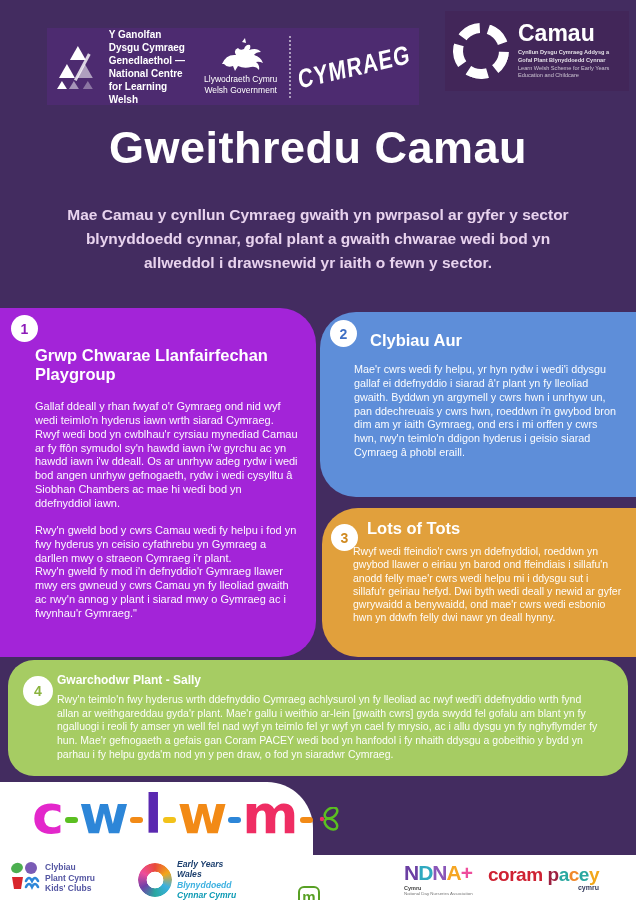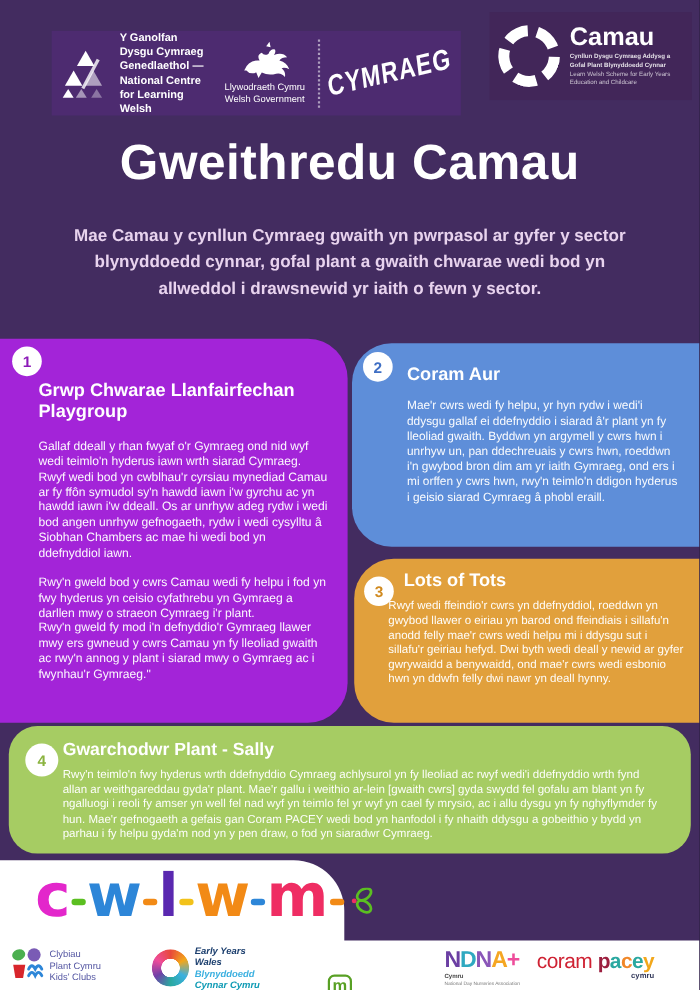--- a/index.html
+++ b/index.html
@@ -59,45 +59,45 @@
 
   .box1 { left:0; top:308px; width:316px; height:349px; background:#a324d8; border-radius:0 36px 36px 0; }
   .box1 .num { left:11px; top:7px; color:#8c1ab8; }
   .box1 h2 { margin:38px 26px 0 35px; font-size:16.5px; }
   .box1 p { margin:15px 18px 0 35px; font-size:11px; line-height:1.26; }
   .box1 p + p { margin-top:13px; }
 
   .box2 { left:320px; top:312px; width:316px; height:185px; background:#5e8ed9; border-radius:36px 0 0 36px; }
   .box2 .num { left:10px; top:8px; color:#3f6fc4; }
   .box2 h2 { margin:19px 16px 0 50px; font-size:16.5px; }
-  .box2 p { margin:13px 16px 0 50px; font-size:10.8px; line-height:1.27; }
+  .box2 p { margin:13px 16px 0 34px; font-size:10.8px; line-height:1.27; }
 
   .box3 { left:322px; top:508px; width:314px; height:149px; background:#e1a03c; border-radius:36px 0 0 36px; }
   .box3 .num { left:9px; top:16px; color:#d08a20; }
   .box3 h2 { margin:11px 14px 0 45px; font-size:16.5px; }
   .box3 p { margin:7px 14px 0 31px; font-size:10.5px; line-height:1.24; }
 
   .box4 { left:8px; top:660px; width:620px; height:116px; background:#a6cc63; border-radius:26px; }
   .box4 .num { left:15px; top:16px; width:30px; height:30px; color:#8ab33e; }
-  .box4 h2 { margin:13px 20px 0 49px; font-size:16px; }
+  .box4 h2 { margin:13px 20px 0 49px; font-size:12px; }
   .box4 p { margin:6px 22px 0 49px; font-size:10.5px; line-height:1.3; }
 
   
   .footer-panel { position:absolute; left:0; top:782px; width:313px; height:118px; background:#fff; border-radius:0 46px 0 0; }
   .footer-band  { position:absolute; left:0; top:855px; width:636px; height:45px; background:#fff; }
 
   .cwlwm { position:absolute; left:32px; top:788px; display:flex; align-items:center; }
   .cwlwm .ltr { font-size:54px; font-weight:800; line-height:1; font-family:"DejaVu Sans", sans-serif; }
   .cwlwm .dash { display:inline-block; width:13px; height:6px; border-radius:3px; margin:10px 1px 0; }
   .cwlwm-bow { margin-left:2px; margin-top:8px; }
 
   .partners { position:absolute; left:0; top:856px; width:636px; height:44px; }
   .partner { position:absolute; display:flex; align-items:center; gap:5px; }
   .p-clybiau { left:10px; top:5px; }
-  .clybiau-text { font-size:8.5px; font-weight:400; color:#5456a2; line-height:1.25; }
+  .clybiau-text { font-size:8.5px; font-weight:700; color:#5456a2; line-height:1.25; }
   .p-early { left:138px; top:3px; }
   .early-icon { width:34px; height:34px; border-radius:50%;
     background:conic-gradient(#e84a3a,#f2a71b,#3bb0e0,#2aa8a0,#7040a8,#ee4d9b,#e84a3a);
     -webkit-mask:radial-gradient(circle, transparent 34%, #000 36%); mask:radial-gradient(circle, transparent 34%, #000 36%); }
   .early-text { font-size:8.6px; font-weight:800; line-height:1.2;font-style:italic; }
   .early-l1 { color:#1c3f6e; }
   .early-l3 { color:#3bb0e0; }
   .early-l4 { color:#0f9bb5; }
   .p-mudiad { left:298px; top:8px; }
   .mudiad-m { width:22px; height:22px; border:2.5px solid #58a024; border-radius:6px;
@@ -105,21 +105,21 @@
   .mudiad-text { font-size:10px; font-weight:800; color:#3e4a22; line-height:1.1;margin-top:36px; }
   .mudiad-bar { width:64px; height:5px; margin-top:2px; border-radius:2px;
     background:linear-gradient(90deg,#e84a3a,#f2a71b,#58a024,#3bb0e0,#7040a8); }
   .mudiad-sub { font-size:4.4px; color:#666; line-height:1.3; }
   .p-ndna { left:404px; top:6px; display:block; }
   .ndna-word { font-size:21px; font-weight:800; line-height:1; letter-spacing:-1px; }
   .ndna-sub1 { font-size:5.5px; font-weight:800; color:#444; margin-top:2px; }
   .ndna-sub2 { font-size:4.4px; color:#777; }
   .p-coram { left:488px; top:8px; display:block; }
   .coram-row { display:flex; align-items:baseline; gap:5px; }
-  .coram-word { font-size:19px; font-weight:400; color:#cf2233; letter-spacing:-.5px; }
+  .coram-word { font-size:19px; font-weight:700; color:#cf2233; letter-spacing:-.5px; }
   .pacey-word { font-size:19px; font-weight:800; letter-spacing:-.5px; }
   .coram-sub { font-size:7px; font-weight:800; color:#343a5c; text-align:right; margin-top:-2px; }
 
   svg { display:block; }
 </style>
 </head>
 <body>
 
 <div class="page">
 
@@ -169,21 +169,21 @@
   <section class="tbox box1">
     <div class="num">1</div>
     <h2>Grwp Chwarae Llanfairfechan Playgroup</h2>
     <p>Gallaf ddeall y rhan fwyaf o'r Gymraeg ond nid wyf wedi teimlo'n hyderus iawn wrth siarad Cymraeg. Rwyf wedi bod yn cwblhau'r cyrsiau mynediad Camau ar fy ffôn symudol sy'n hawdd iawn i'w gyrchu ac yn hawdd iawn i'w ddeall. Os ar unrhyw adeg rydw i wedi bod angen unrhyw gefnogaeth, rydw i wedi cysylltu â Siobhan Chambers ac mae hi wedi bod yn ddefnyddiol iawn.</p>
     <p>Rwy'n gweld bod y cwrs Camau wedi fy helpu i fod yn fwy hyderus yn ceisio cyfathrebu yn Gymraeg a darllen mwy o straeon Cymraeg i'r plant.
 Rwy'n gweld fy mod i'n defnyddio'r Gymraeg llawer mwy ers gwneud y cwrs Camau yn fy lleoliad gwaith ac rwy'n annog y plant i siarad mwy o Gymraeg ac i fwynhau'r Gymraeg."</p>
   </section>
 
   <section class="tbox box2">
     <div class="num">2</div>
-    <h2>Coram Aur</h2>
+    <h2>Clybiau Aur</h2>
     <p>Mae'r cwrs wedi fy helpu, yr hyn rydw i wedi'i ddysgu gallaf ei ddefnyddio i siarad â'r plant yn fy lleoliad gwaith. Byddwn yn argymell y cwrs hwn i unrhyw un, pan ddechreuais y cwrs hwn, roeddwn i'n gwybod bron dim am yr iaith Gymraeg, ond ers i mi orffen y cwrs hwn, rwy'n teimlo'n ddigon hyderus i geisio siarad Cymraeg â phobl eraill.</p>
   </section>
 
   <section class="tbox box3">
     <div class="num">3</div>
     <h2>Lots of Tots</h2>
     <p>Rwyf wedi ffeindio'r cwrs yn ddefnyddiol, roeddwn yn gwybod llawer o eiriau yn barod ond ffeindiais i sillafu'n anodd felly mae'r cwrs wedi helpu mi i ddysgu sut i sillafu'r geiriau hefyd. Dwi byth wedi deall y newid ar gyfer gwrywaidd a benywaidd, ond mae'r cwrs wedi esbonio hwn yn ddwfn felly dwi nawr yn deall hynny.</p>
   </section>
 
   <section class="tbox box4">

